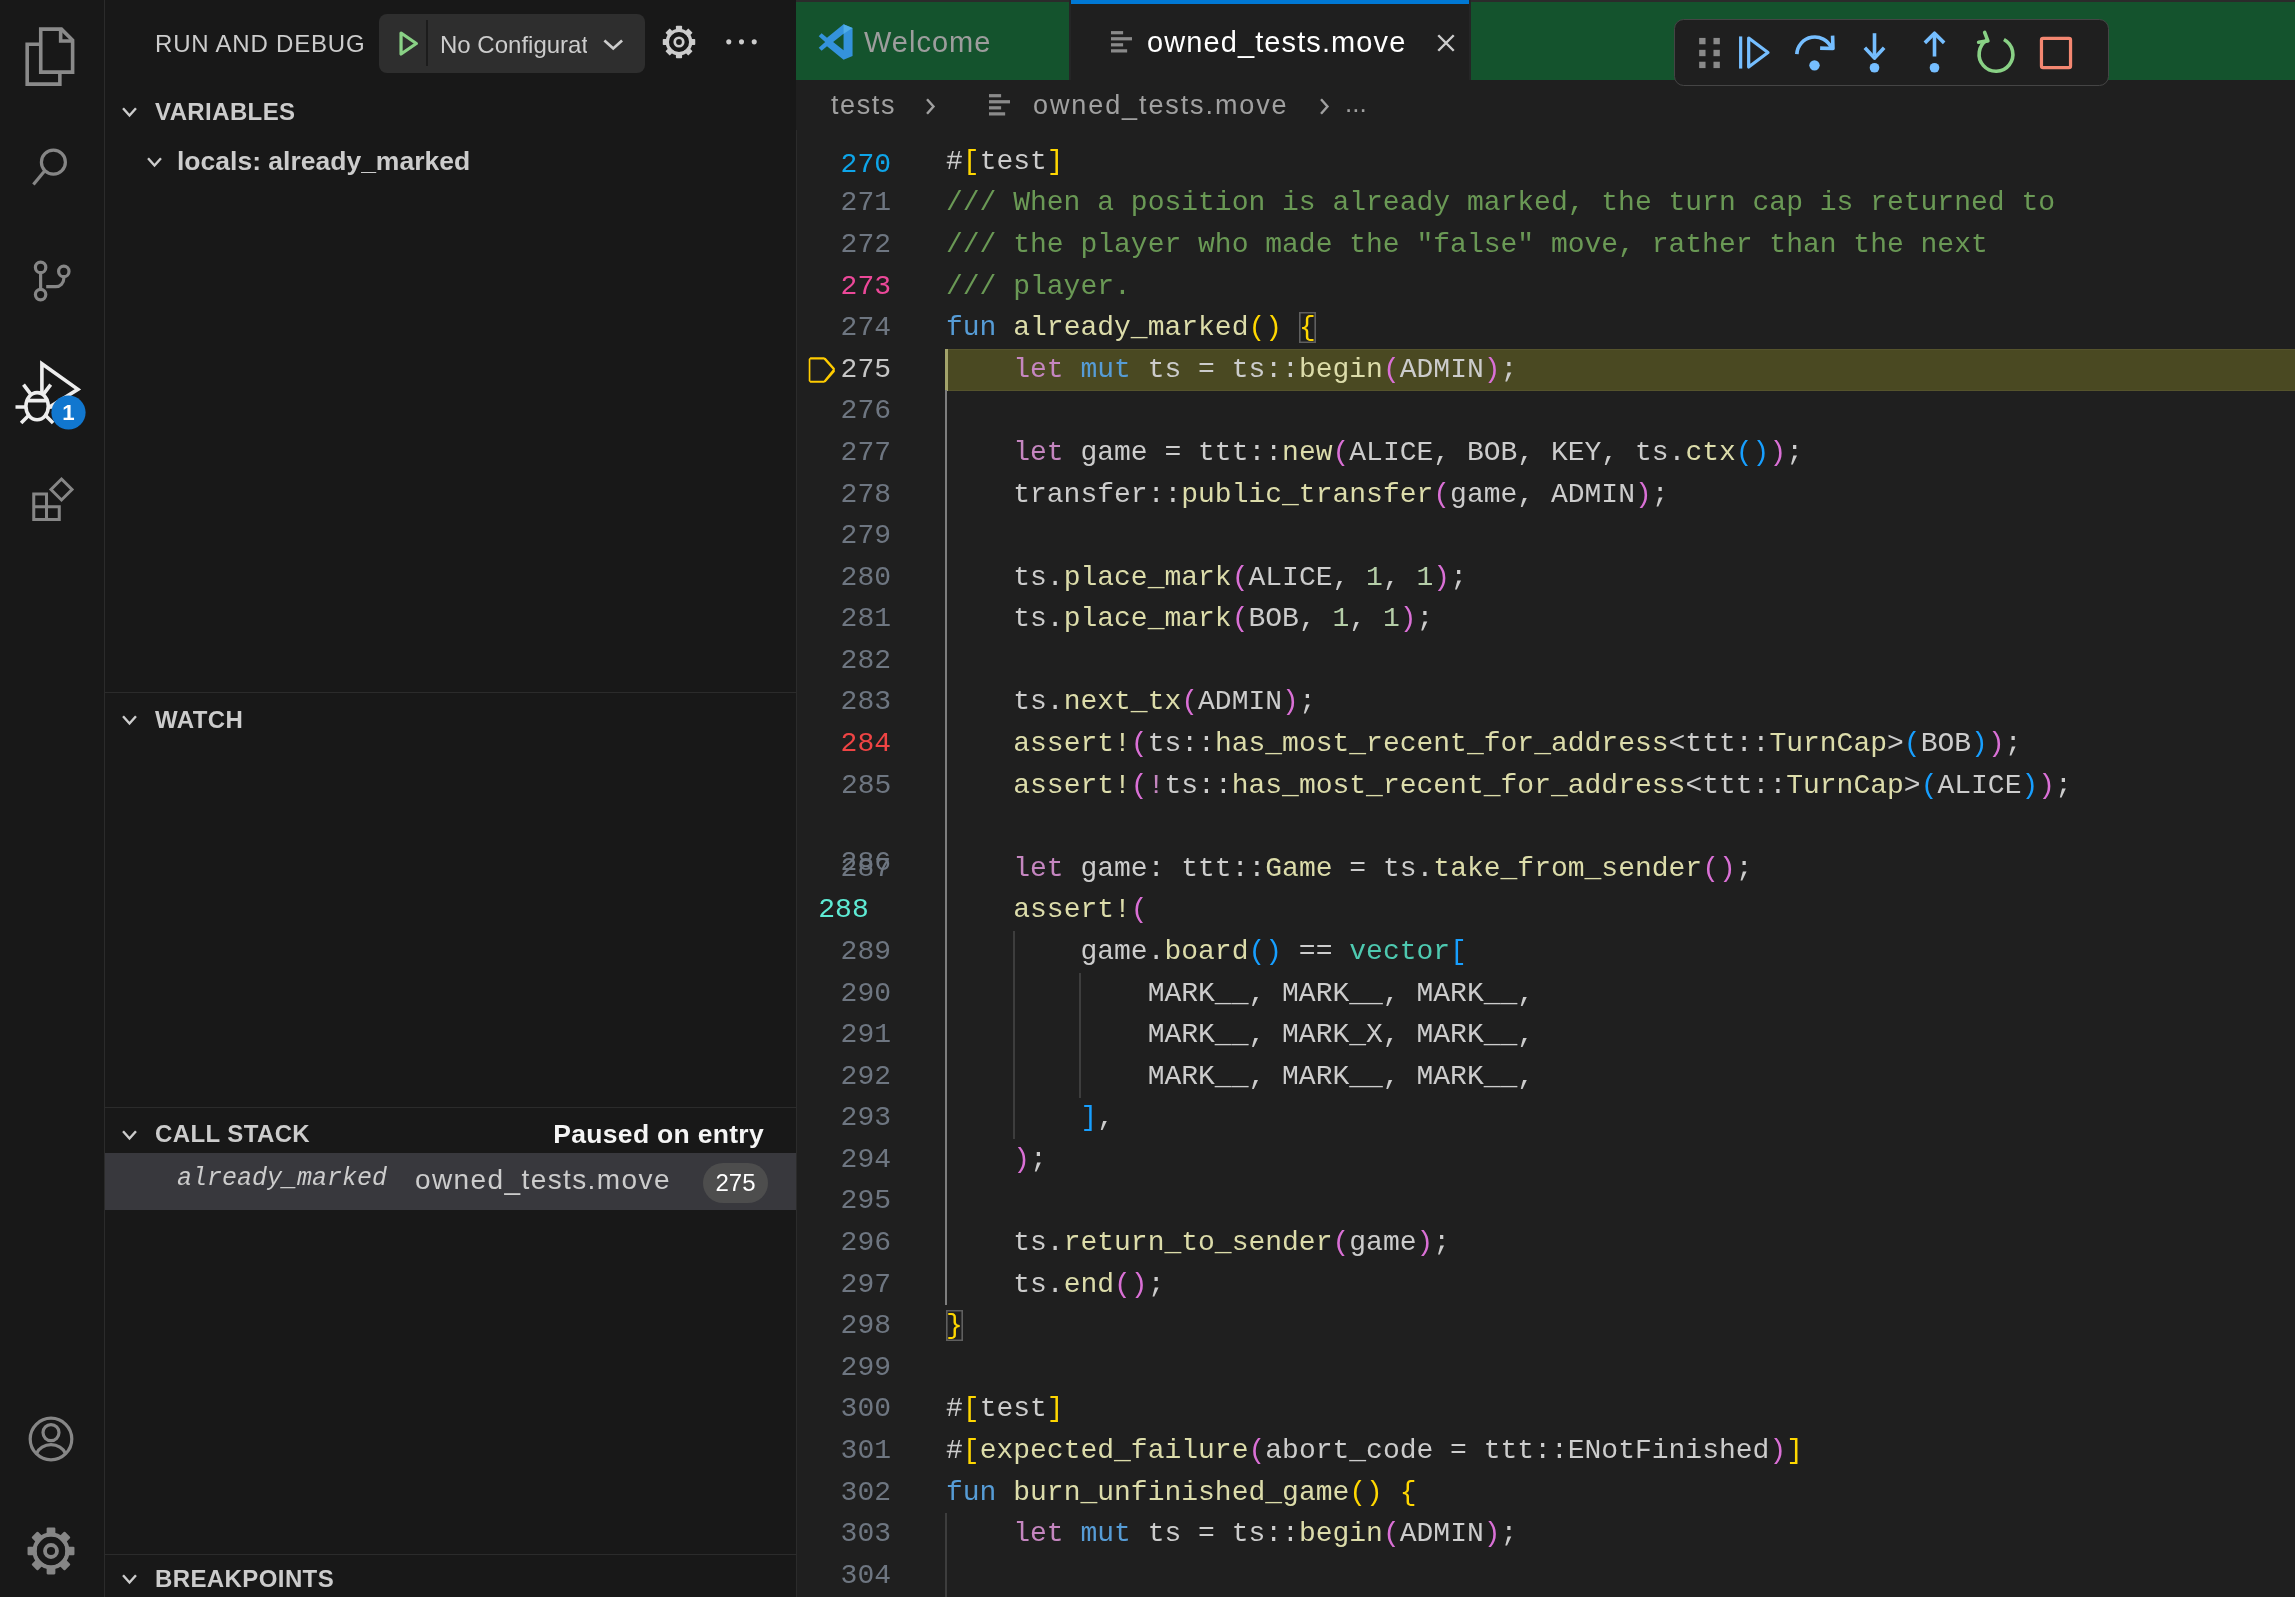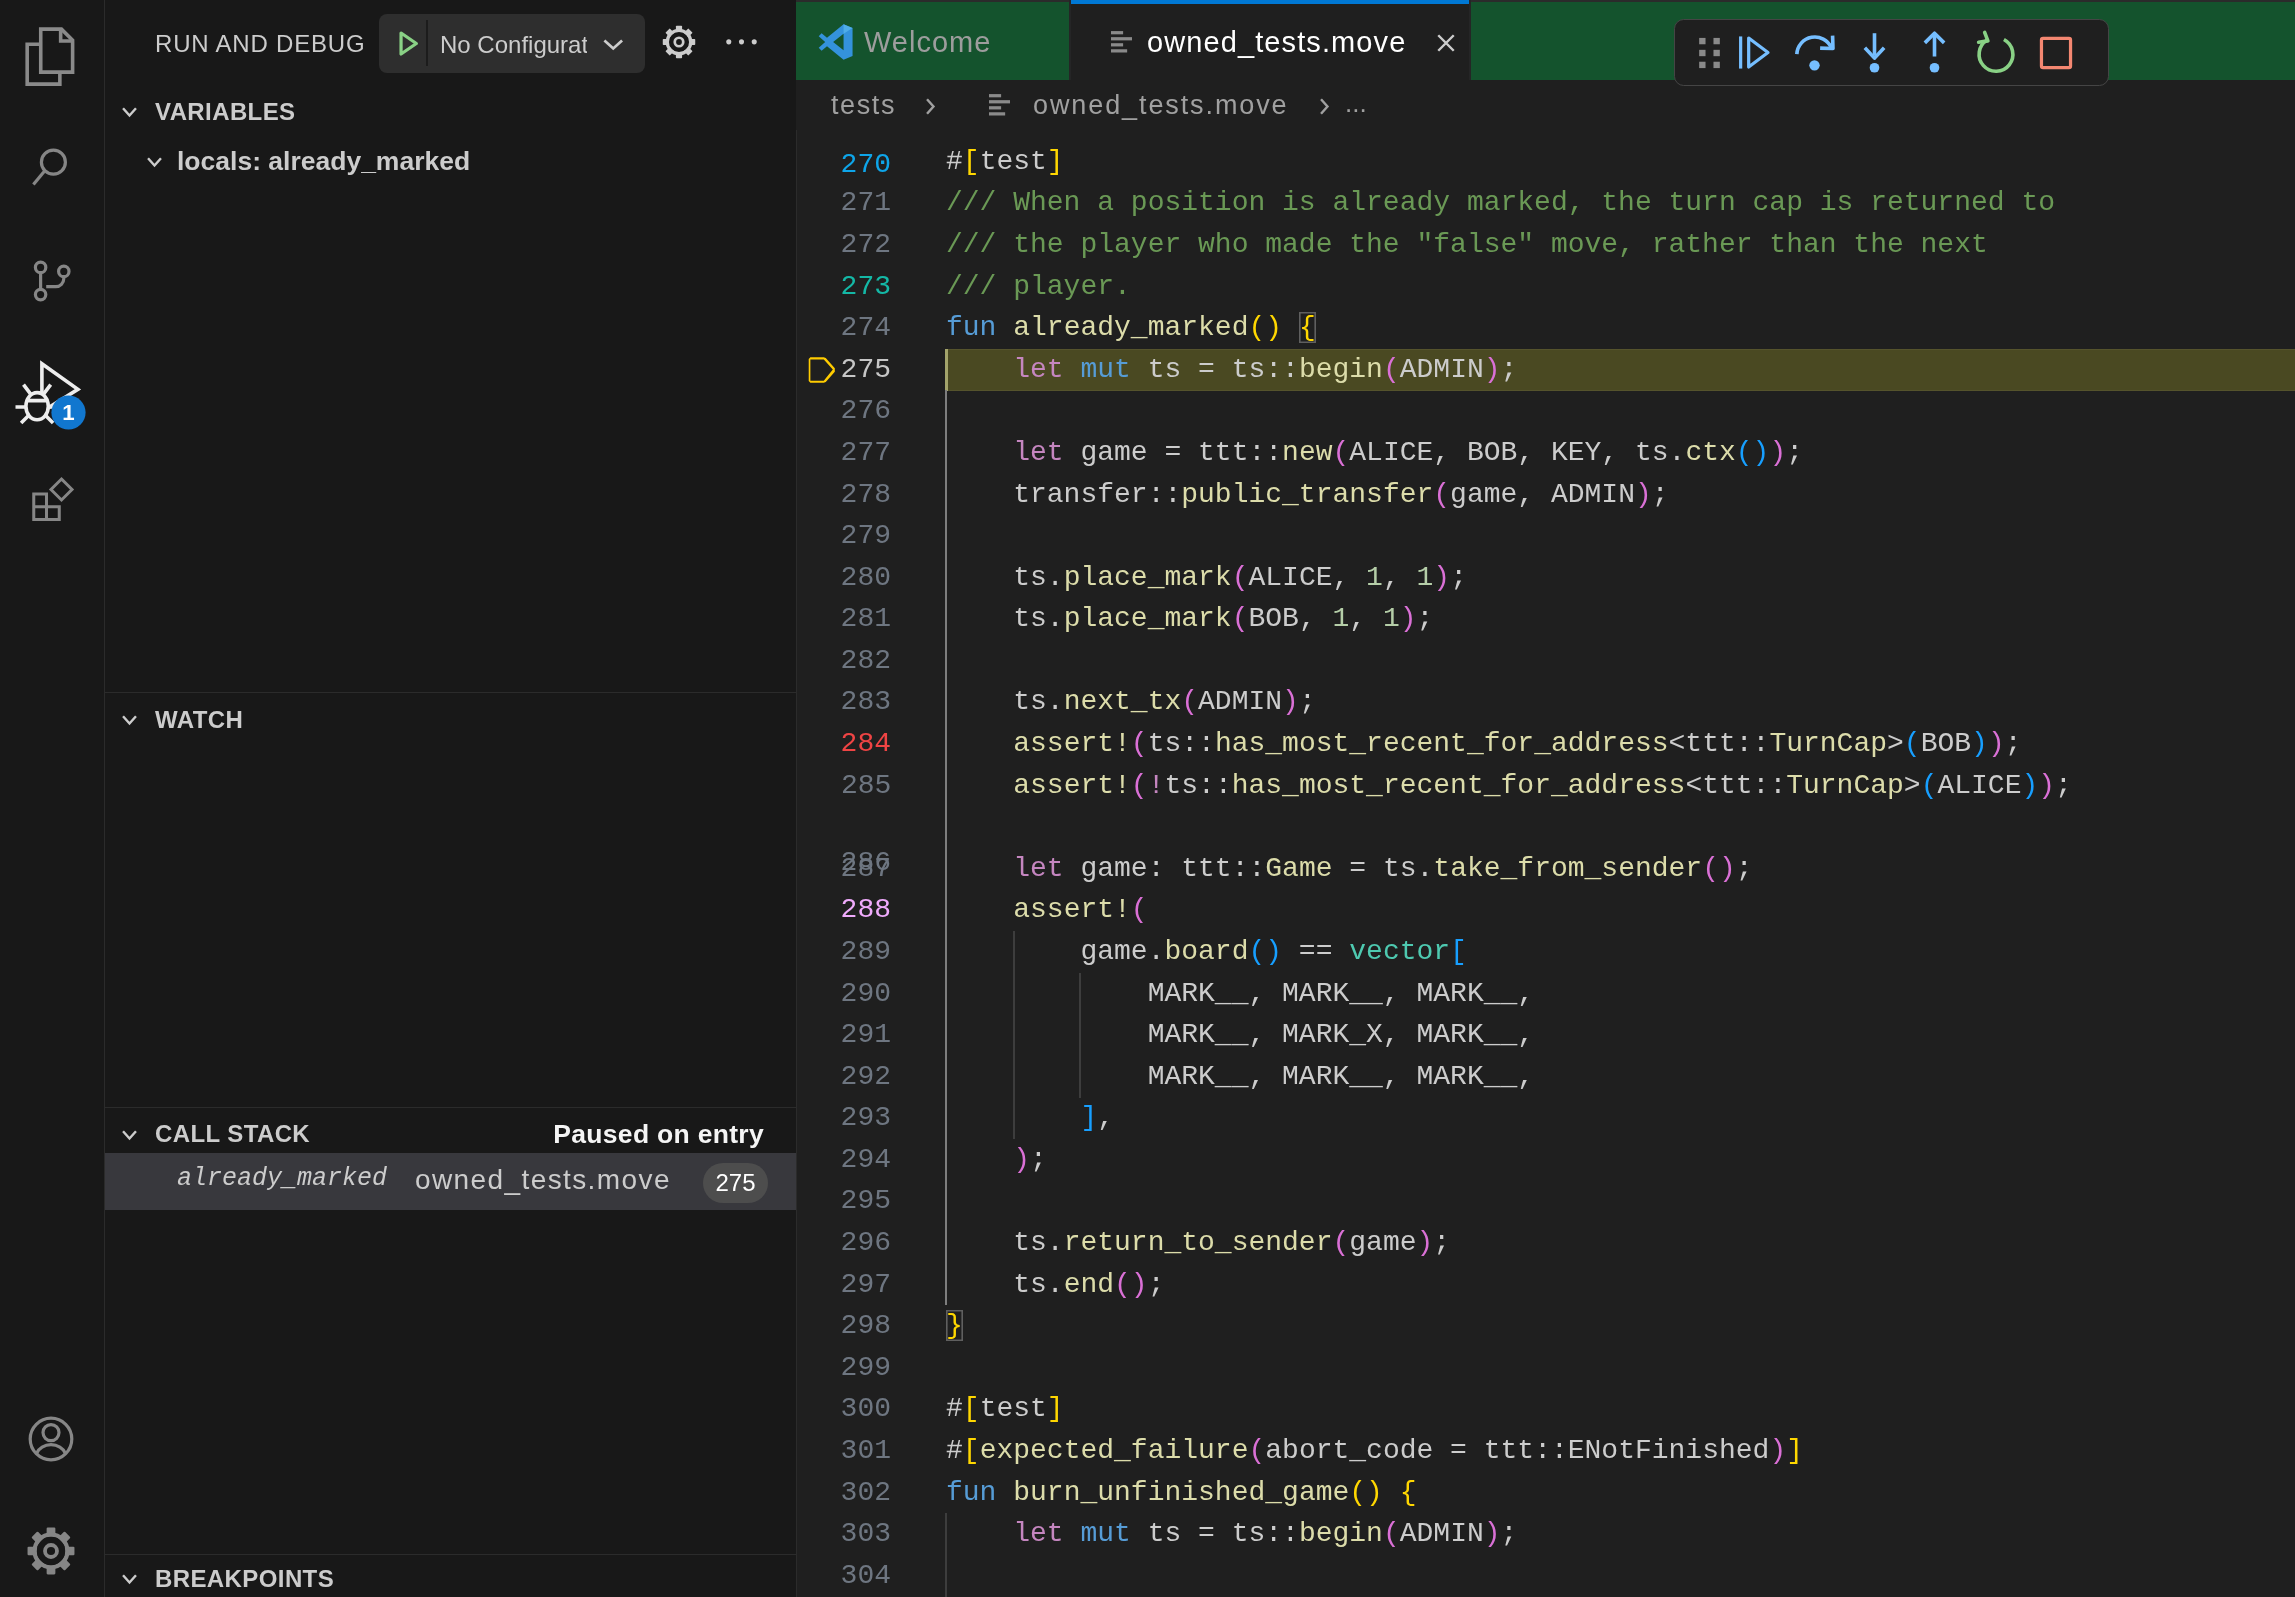--- a/index.html
+++ b/index.html
@@ -216,21 +216,21 @@
   <div class="guide" style="left:1079px; top:973px; height:125px; background:#3d3d3d;"></div>
   <svg style="position:absolute; left:804px; top:353px; width:34px; height:34px;" viewBox="0 0 16 16" fill="#ffcc00">
       <path fill-rule="evenodd" d="M14.5 7.15l-4.26-4.74L9.31 2H3l-.78.78v10.44l.78.78h6.31l.93-.41 4.26-4.74v-1.7zM9.31 13H3V3h6.31l4.26 4.74L9.31 13z"></path>
     </svg>
   <div class="ln" style="top:144px; color:#0ea5e9;">270</div>
   <div class="cl" style="top:141px;">#<span class="g">[</span>test<span class="g">]</span></div>
   <div class="ln" style="top:182px; color:#6e7681;">271</div>
   <div class="cl" style="top:182px;"><span class="m">/// When a position is already marked, the turn cap is returned to</span></div>
   <div class="ln" style="top:224px; color:#6e7681;">272</div>
   <div class="cl" style="top:224px;"><span class="m">/// the player who made the "false" move, rather than the next</span></div>
-  <div class="ln" style="top:266px; color:#14b8a6;padding-left:35px;">273</div>
+  <div class="ln" style="top:266px; color:#ec4899;padding-left:35px;">273</div>
   <div class="cl" style="top:266px;"><span class="m">/// player.</span></div>
   <div class="ln" style="top:307px; color:#6e7681;">274</div>
   <div class="cl" style="top:307px;"><span class="s">fun</span> <span class="f">already_marked</span><span class="g">()</span> <span class="g bx">{</span></div>
   <div class="ln" style="top:349px; color:#c6c6c6;">275</div>
   <div class="cl" style="top:349px;">    <span class="k">let</span> <span class="s">mut</span> ts = ts::<span class="f">begin</span><span class="o">(</span>ADMIN<span class="o">)</span>;</div>
   <div class="ln" style="top:390px; color:#6e7681;">276</div>
   <div class="ln" style="top:432px; color:#6e7681;">277</div>
   <div class="cl" style="top:432px;">    <span class="k">let</span> game = ttt::<span class="f">new</span><span class="o">(</span>ALICE, BOB, KEY, ts.<span class="f">ctx</span><span class="bb">()</span><span class="o">)</span>;</div>
   <div class="ln" style="top:474px; color:#6e7681;">278</div>
   <div class="cl" style="top:474px;">    transfer::<span class="f">public_transfer</span><span class="o">(</span>game, ADMIN<span class="o">)</span>;</div>
@@ -242,21 +242,21 @@
   <div class="ln" style="top:640px; color:#6e7681;">282</div>
   <div class="ln" style="top:681px; color:#6e7681;padding-left:7px;">283</div>
   <div class="cl" style="top:681px;">    ts.<span class="f">next_tx</span><span class="o">(</span>ADMIN<span class="o">)</span>;</div>
   <div class="ln" style="top:723px; color:#ef4444;">284</div>
   <div class="cl" style="top:723px;">    <span class="f">assert!</span><span class="o">(</span>ts::<span class="f">has_most_recent_for_address</span>&lt;ttt::<span class="f">TurnCap</span>&gt;<span class="bb">(</span>BOB<span class="bb">)</span><span class="o">)</span>;</div>
   <div class="ln" style="top:765px; color:#6e7681;padding-left:45px;">285</div>
   <div class="cl" style="top:765px;">    <span class="f">assert!</span><span class="o">(</span><span class="k">!</span>ts::<span class="f">has_most_recent_for_address</span>&lt;ttt::<span class="f">TurnCap</span>&gt;<span class="bb">(</span>ALICE<span class="bb">)</span><span class="o">)</span>;</div>
   <div class="ln" style="top:842px; color:#6e7681;">286</div>
   <div class="ln" style="top:848px; color:#6e7681;">287</div>
   <div class="cl" style="top:848px;">    <span class="k">let</span> game: ttt::<span class="f">Game</span> = ts.<span class="f">take_from_sender</span><span class="o">()</span>;</div>
-  <div class="ln" style="top:889px; color:#f0abfc;">288</div>
+  <div class="ln" style="top:889px; color:#5eead4;text-align:center;">288</div>
   <div class="cl" style="top:889px;">    <span class="f">assert!</span><span class="o">(</span></div>
   <div class="ln" style="top:931px; color:#6e7681;">289</div>
   <div class="cl" style="top:931px;">        game.<span class="f">board</span><span class="bb">()</span> == <span class="t">vector</span><span class="bb">[</span></div>
   <div class="ln" style="top:973px; color:#6e7681;">290</div>
   <div class="cl" style="top:973px;">            MARK__, MARK__, MARK__,</div>
   <div class="ln" style="top:1014px; color:#6e7681;">291</div>
   <div class="cl" style="top:1014px;">            MARK__, MARK_X, MARK__,</div>
   <div class="ln" style="top:1056px; color:#6e7681;">292</div>
   <div class="cl" style="top:1056px;">            MARK__, MARK__, MARK__,</div>
   <div class="ln" style="top:1097px; color:#6e7681;">293</div>

